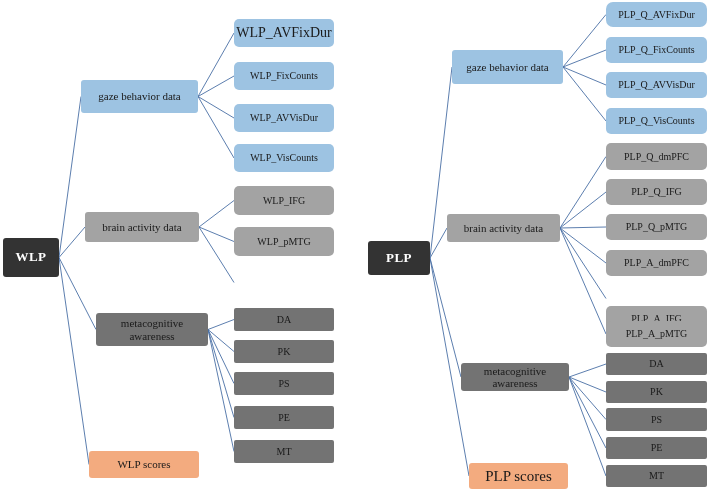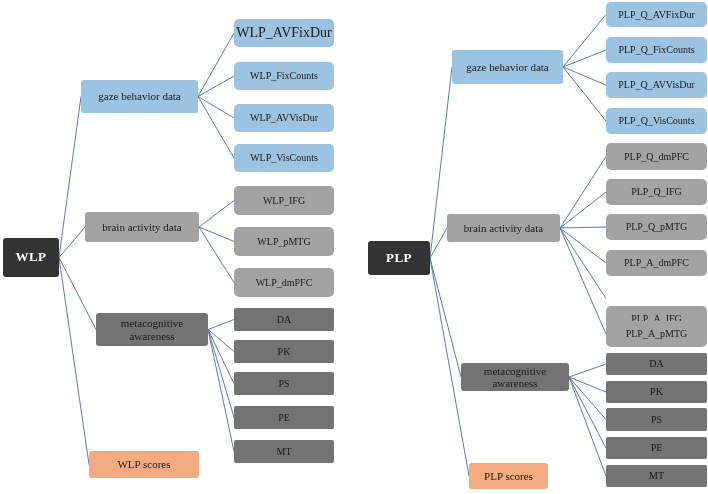--- a/index.html
+++ b/index.html
@@ -91,42 +91,41 @@
       <line x1="430" y1="258" x2="469" y2="476" stroke="#4a6fa5" stroke-width="0.9"></line>
     </svg>
 <div class="node blue mid" style="left: 81px; top: 80px; width: 117px; height: 33px; font-size: 11px;">gaze behavior data</div>
     <div class="node blue" style="left: 234px; top: 19px; width: 100px; height: 28px; font-size: 14px;">WLP_AVFixDur</div>
     <div class="node blue" style="left: 234px; top: 62px; width: 100px; height: 28px; font-size: 10px;">WLP_FixCounts</div>
     <div class="node blue" style="left: 234px; top: 104px; width: 100px; height: 28px; font-size: 10px;">WLP_AVVisDur</div>
     <div class="node blue" style="left: 234px; top: 144px; width: 100px; height: 28px; font-size: 10px;">WLP_VisCounts</div>
     <div class="node yellow mid" style="left: 85px; top: 212px; width: 114px; height: 30px; font-size: 11px;">brain activity data</div>
     <div class="node yellow" style="left: 234px; top: 186px; width: 100px; height: 29px; font-size: 10px;">WLP_IFG</div>
     <div class="node yellow" style="left: 234px; top: 227px; width: 100px; height: 29px; font-size: 10px;">WLP_pMTG</div>
-    <div class="node yellow" style="left: 234px; top: 268px; width: 100px; height: 29px; font-size: 10px;">WLP_dmPFC</div>
     <div class="node green mid" style="left: 96px; top: 313px; width: 112px; height: 33px; font-size: 11px;">metacognitive<br>awareness</div>
     <div class="node green" style="left: 234px; top: 308px; width: 100px; height: 23px; font-size: 10px;">DA</div>
     <div class="node green" style="left: 234px; top: 340px; width: 100px; height: 23px; font-size: 10px;">PK</div>
     <div class="node green" style="left: 234px; top: 372px; width: 100px; height: 23px; font-size: 10px;">PS</div>
     <div class="node green" style="left: 234px; top: 406px; width: 100px; height: 23px; font-size: 10px;">PE</div>
     <div class="node green" style="left: 234px; top: 440px; width: 100px; height: 23px; font-size: 10px;">MT</div>
     <div class="node orange mid" style="left: 89px; top: 451px; width: 110px; height: 27px; font-size: 11px;">WLP scores</div>
     <div class="node root" style="left: 3px; top: 238px; width: 56px; height: 39px; font-size: 13px;">WLP</div>
     <div class="node blue mid" style="left: 452px; top: 50px; width: 111px; height: 34px; font-size: 11px;">gaze behavior data</div>
-    <div class="node blue" style="left: 606px; top: 2px; width: 101px; height: 25px; font-size: 10px;">PLP_Q_AVFixDur</div>
+    <div class="node blue" style="left: 606px; top: 2px; width: 101px; height: 25px; font-size: 10px; border-radius: 7px;">PLP_Q_AVFixDur</div>
     <div class="node blue" style="left: 606px; top: 37px; width: 101px; height: 26px; font-size: 10px;">PLP_Q_FixCounts</div>
     <div class="node blue" style="left: 606px; top: 72px; width: 101px; height: 26px; font-size: 10px;">PLP_Q_AVVisDur</div>
     <div class="node blue" style="left: 606px; top: 108px; width: 101px; height: 26px; font-size: 10px;">PLP_Q_VisCounts</div>
     <div class="node yellow mid" style="left: 447px; top: 214px; width: 113px; height: 28px; font-size: 11px;">brain activity data</div>
     <div class="node yellow" style="left: 606px; top: 143px; width: 101px; height: 27px; font-size: 10px;">PLP_Q_dmPFC</div>
     <div class="node yellow" style="left: 606px; top: 179px; width: 101px; height: 26px; font-size: 10px;">PLP_Q_IFG</div>
     <div class="node yellow" style="left: 606px; top: 214px; width: 101px; height: 26px; font-size: 10px;">PLP_Q_pMTG</div>
     <div class="node yellow" style="left: 606px; top: 250px; width: 101px; height: 26px; font-size: 10px;">PLP_A_dmPFC</div>
     <div class="node yellow" style="left: 606px; top: 286px; width: 101px; height: 25px; font-size: 10px; margin-top: 20px;">PLP_A_IFG</div>
     <div class="node yellow" style="left: 606px; top: 321px; width: 101px; height: 26px; font-size: 10px;">PLP_A_pMTG</div>
     <div class="node green mid" style="left: 461px; top: 363px; width: 108px; height: 28px; font-size: 11px;">metacognitive<br>awareness</div>
     <div class="node green" style="left: 606px; top: 353px; width: 101px; height: 22px; font-size: 10px;">DA</div>
     <div class="node green" style="left: 606px; top: 381px; width: 101px; height: 22px; font-size: 10px;">PK</div>
     <div class="node green" style="left: 606px; top: 408px; width: 101px; height: 23px; font-size: 10px;">PS</div>
     <div class="node green" style="left: 606px; top: 437px; width: 101px; height: 22px; font-size: 10px;">PE</div>
     <div class="node green" style="left: 606px; top: 465px; width: 101px; height: 22px; font-size: 10px;">MT</div>
-    <div class="node orange mid" style="left: 469px; top: 463px; width: 79px; height: 26px; font-size: 11px;">PLP scores</div>
+    <div class="node orange mid" style="left: 469px; top: 463px; width: 99px; height: 26px; font-size: 15px;">PLP scores</div>
     <div class="node root" style="left: 368px; top: 241px; width: 62px; height: 34px; font-size: 13px;">PLP</div>
   </div>
 
 </body></html>

